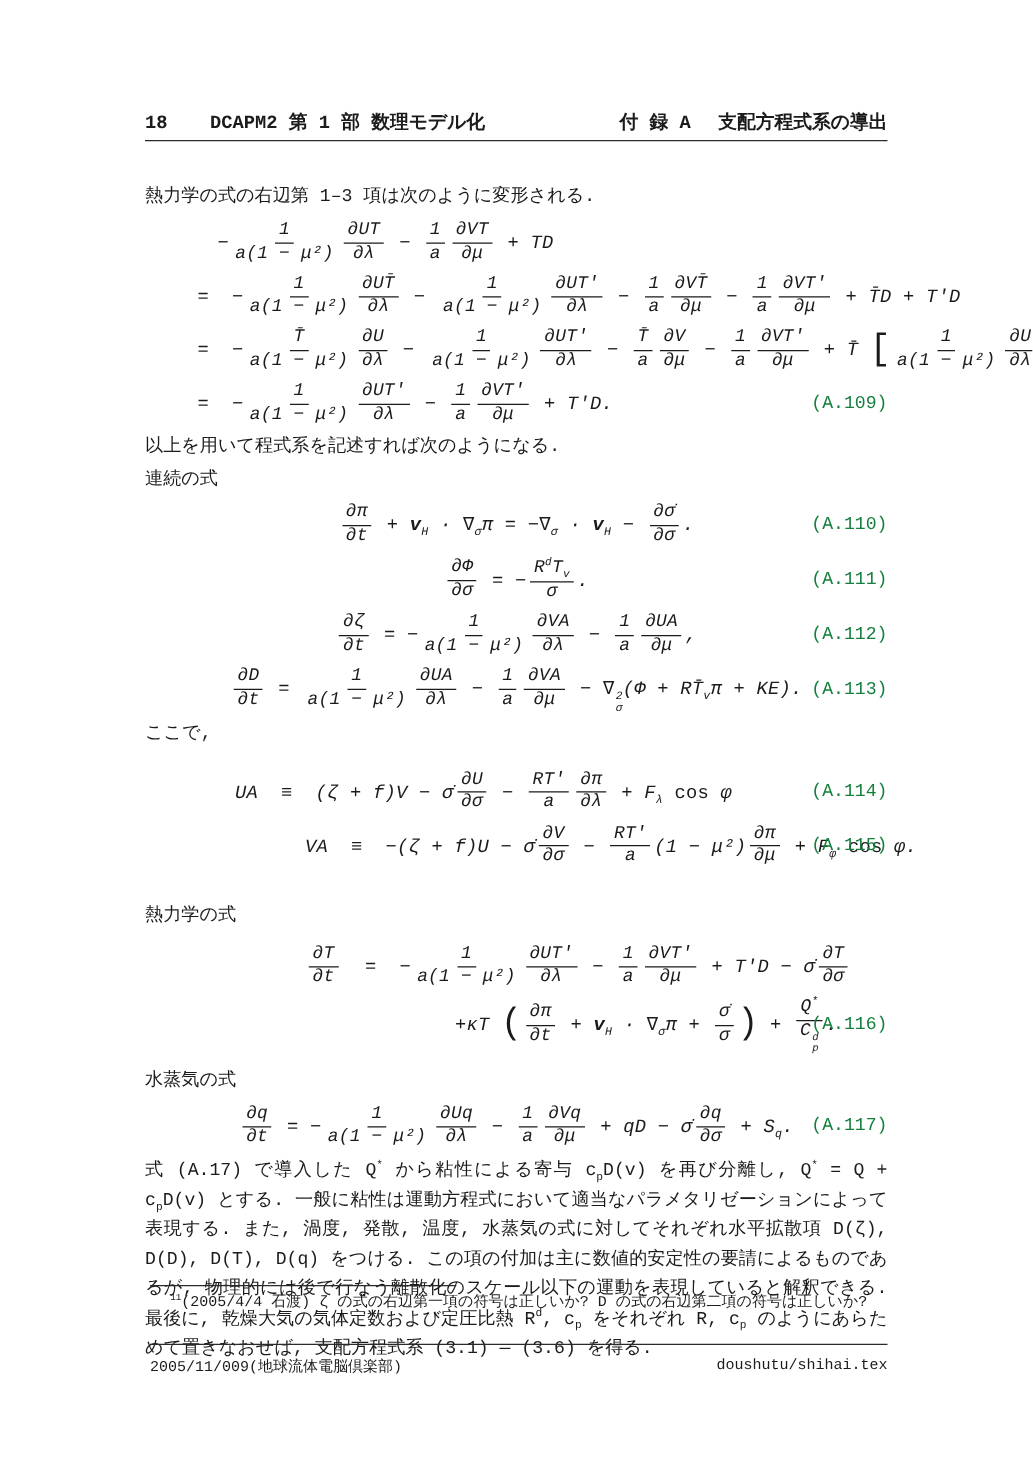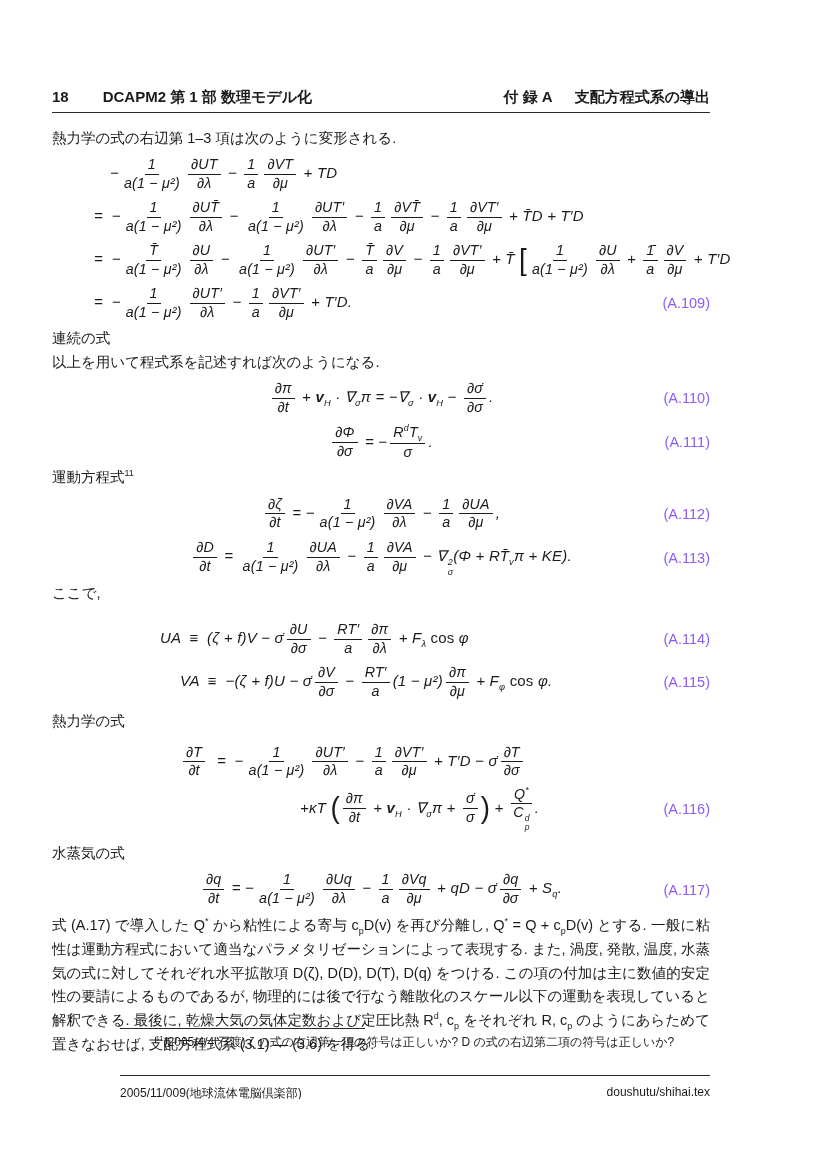--- a/index.html
+++ b/index.html
@@ -1,33 +1,33 @@
 <!DOCTYPE html>
 <html><head>
 <meta charset="utf-8">
 <style>
   html,body{margin:0;padding:0;background:#ffffff;}
   .page{
     position:relative;
     width:826px;height:1099px;
     background:#ffffff;color:#1b1b1b;
-    font-family:Liberation Sans, sans-serif;
+    font-family:Liberation Mono, monospace;
     box-sizing:border-box;
-    padding:88px 116px 0 52px;
+    padding:88px 116px 0 116px;
     overflow:hidden;
   }
   
   .pagehead{display:flex;justify-content:space-between;align-items:baseline;
     font-weight:bold;font-size:15px;}
   .ph-left .pnum{margin-right:34px;}
   .ph-right .applabel{margin-right:22px;}
   .headrule{border-bottom:1.2px solid #2a2a2a;margin-top:5px;}
   
   .body{font-size:14.5px;line-height:1.62;margin:0;text-align:justify;}
-  .intro{margin-top:14px;}
+  .intro{margin-top:34px;}
   .label{margin-top:2px;}
   .closing{margin-top:4px;}
   sup{font-size:0.62em;}
   sub{font-size:0.62em;}
   
   .eqblock{margin:4px 0;}
   .eqline{
     position:relative;display:flex;align-items:center;justify-content:center;
     min-height:40px;margin:3px 0;font-size:15px;
   }
@@ -36,21 +36,21 @@
   .mathline .mrm{font-style:normal;}
   .mathline .mbold{font-weight:bold;}
   .frac{display:inline-flex;flex-direction:column;align-items:center;
     vertical-align:middle;margin:0 3px;font-size:0.95em;line-height:1.25;}
   .frac .num{display:block;border-bottom:1px solid #1b1b1b;padding:0 3px;}
   .frac .den{display:block;padding:0 2px;}
   .big{font-size:1.85em;font-style:normal;vertical-align:middle;line-height:1;
     display:inline-block;transform:scaleY(1.05);}
   .stack{display:inline-flex;flex-direction:column;align-items:flex-start;
     font-size:0.6em;line-height:1.05;vertical-align:-0.45em;margin-left:1px;}
-  .eqtag{position:absolute;right:0;font-style:normal;font-size:14.5px;color:#8b5cf6;text-align:center;}
+  .eqtag{position:absolute;right:0;font-style:normal;font-size:14.5px;color:#15803d;text-align:center;}
   
   .bottom{position:absolute;left:120px;right:116px;top:1028px;text-align:center;}
   .fnrule{width:245px;border-top:1px solid #2a2a2a;}
   .footnote{font-size:12px;line-height:1.5;margin:4px 0 0;}
   .footrule{border-top:1px solid #2a2a2a;margin-top:24px;}
   .pagefoot{display:flex;justify-content:space-between;font-size:12px;margin-top:9px;}
 </style>
 </head>
 <body>
 
@@ -77,67 +77,66 @@
       </div>
       <div class="eqline left">
         <span class="mathline" style="margin-left: 42px;">=  −<span class="frac"><span class="num">T̄</span><span class="den">a(1 − μ²)</span></span><span class="frac"><span class="num">∂U</span><span class="den">∂λ</span></span> − <span class="frac"><span class="num">1</span><span class="den">a(1 − μ²)</span></span><span class="frac"><span class="num">∂UT′</span><span class="den">∂λ</span></span> − <span class="frac"><span class="num">T̄</span><span class="den">a</span></span><span class="frac"><span class="num">∂V</span><span class="den">∂μ</span></span> − <span class="frac"><span class="num">1</span><span class="den">a</span></span><span class="frac"><span class="num">∂VT′</span><span class="den">∂μ</span></span> + T̄ <span class="big">[</span><span class="frac"><span class="num">1</span><span class="den">a(1 − μ²)</span></span><span class="frac"><span class="num">∂U</span><span class="den">∂λ</span></span> + <span class="frac"><span class="num">1̄</span><span class="den">a</span></span><span class="frac"><span class="num">∂V</span><span class="den">∂μ</span></span> + T′D</span>
       </div>
       <div class="eqline left">
         <span class="mathline" style="margin-left: 42px;">=  −<span class="frac"><span class="num">1</span><span class="den">a(1 − μ²)</span></span><span class="frac"><span class="num">∂UT′</span><span class="den">∂λ</span></span> − <span class="frac"><span class="num">1</span><span class="den">a</span></span><span class="frac"><span class="num">∂VT′</span><span class="den">∂μ</span></span> + T′D.</span>
         <span class="eqtag">(A.109)</span>
       </div>
     </div>
 
+  <p class="body">以上を用いて程式系を記述すれば次のようになる.</p>
   <p class="body label">連続の式</p>
-  <p class="body">以上を用いて程式系を記述すれば次のようになる.</p>
 
   <div class="eqblock">
       <div class="eqline">
         <span class="mathline"><span class="frac"><span class="num">∂π</span><span class="den">∂t</span></span> + <span class="mbold">v</span><sub>H</sub> · ∇<sub>σ</sub>π = −∇<sub>σ</sub> · <span class="mbold">v</span><sub>H</sub> − <span class="frac"><span class="num">∂σ̇</span><span class="den">∂σ</span></span>.</span>
         <span class="eqtag">(A.110)</span>
       </div>
     </div>
 
 
   <div class="eqblock">
       <div class="eqline">
         <span class="mathline"><span class="frac"><span class="num">∂Φ</span><span class="den">∂σ</span></span> = −<span class="frac"><span class="num">R<sup>d</sup>T<sub>v</sub></span><span class="den">σ</span></span>.</span>
         <span class="eqtag">(A.111)</span>
       </div>
     </div>
 
-  <p class="body label">運動方程式<sup>11</sup></p>
 
   <div class="eqblock">
       <div class="eqline">
         <span class="mathline"><span class="frac"><span class="num">∂ζ</span><span class="den">∂t</span></span> = −<span class="frac"><span class="num">1</span><span class="den">a(1 − μ²)</span></span><span class="frac"><span class="num">∂VA</span><span class="den">∂λ</span></span> − <span class="frac"><span class="num">1</span><span class="den">a</span></span><span class="frac"><span class="num">∂UA</span><span class="den">∂μ</span></span>,</span>
         <span class="eqtag">(A.112)</span>
       </div>
     </div>
   <div class="eqblock">
       <div class="eqline">
         <span class="mathline"><span class="frac"><span class="num">∂D</span><span class="den">∂t</span></span> = <span class="frac"><span class="num">1</span><span class="den">a(1 − μ²)</span></span><span class="frac"><span class="num">∂UA</span><span class="den">∂λ</span></span> − <span class="frac"><span class="num">1</span><span class="den">a</span></span><span class="frac"><span class="num">∂VA</span><span class="den">∂μ</span></span> − ∇<span class="stack"><span>2</span><span>σ</span></span>(Φ + RT̄<sub>v</sub>π + KE).</span>
         <span class="eqtag">(A.113)</span>
       </div>
     </div>
 
   <p class="body label">ここで,</p>
 
   <div class="eqblock" style="margin-top:14px;">
       <div class="eqline left">
-        <span class="mathline" style="margin-left: 108px;">UA  ≡  (ζ + f)V − σ̇<span class="frac"><span class="num">∂U</span><span class="den">∂σ</span></span> − <span class="frac"><span class="num">RT′</span><span class="den">a</span></span><span class="frac"><span class="num">∂π</span><span class="den">∂λ</span></span> + F<sub>λ</sub> <span class="mrm">cos</span> φ</span>
+        <span class="mathline" style="margin-left: 72px;">UA  ≡  (ζ + f)V − σ̇<span class="frac"><span class="num">∂U</span><span class="den">∂σ</span></span> − <span class="frac"><span class="num">RT′</span><span class="den">a</span></span><span class="frac"><span class="num">∂π</span><span class="den">∂λ</span></span> + F<sub>λ</sub> <span class="mrm">cos</span> φ</span>
         <span class="eqtag">(A.114)</span>
       </div>
       <div class="eqline left">
         <span class="mathline" style="margin-left: 128px;">VA  ≡  −(ζ + f)U − σ̇<span class="frac"><span class="num">∂V</span><span class="den">∂σ</span></span> − <span class="frac"><span class="num">RT′</span><span class="den">a</span></span>(1 − μ²)<span class="frac"><span class="num">∂π</span><span class="den">∂μ</span></span> + F<sub>φ</sub> <span class="mrm">cos</span> φ.</span>
         <span class="eqtag">(A.115)</span>
       </div>
     </div>
 
-  <p class="body label" style="margin-top:8px;">熱力学の式</p>
+  <p class="body label" style="margin-top:25px;">熱力学の式</p>
 
   <div class="eqblock" style="margin-top:8px;">
       <div class="eqline left">
         <span class="mathline" style="margin-left: 128px;"><span class="frac"><span class="num">∂T</span><span class="den">∂t</span></span>  =  −<span class="frac"><span class="num">1</span><span class="den">a(1 − μ²)</span></span><span class="frac"><span class="num">∂UT′</span><span class="den">∂λ</span></span> − <span class="frac"><span class="num">1</span><span class="den">a</span></span><span class="frac"><span class="num">∂VT′</span><span class="den">∂μ</span></span> + T′D − σ̇<span class="frac"><span class="num">∂T</span><span class="den">∂σ</span></span></span>
       </div>
       <div class="eqline left">
         <span class="mathline" style="margin-left: 248px;">+κT <span class="big">(</span><span class="frac"><span class="num">∂π</span><span class="den">∂t</span></span> + <span class="mbold">v</span><sub>H</sub> · ∇<sub>σ</sub>π + <span class="frac"><span class="num">σ̇</span><span class="den">σ</span></span><span class="big">)</span> + <span class="frac"><span class="num">Q<sup>*</sup></span><span class="den">C<span class="stack"><span>d</span><span>p</span></span></span></span>.</span>
         <span class="eqtag">(A.116)</span>
       </div>
     </div>

